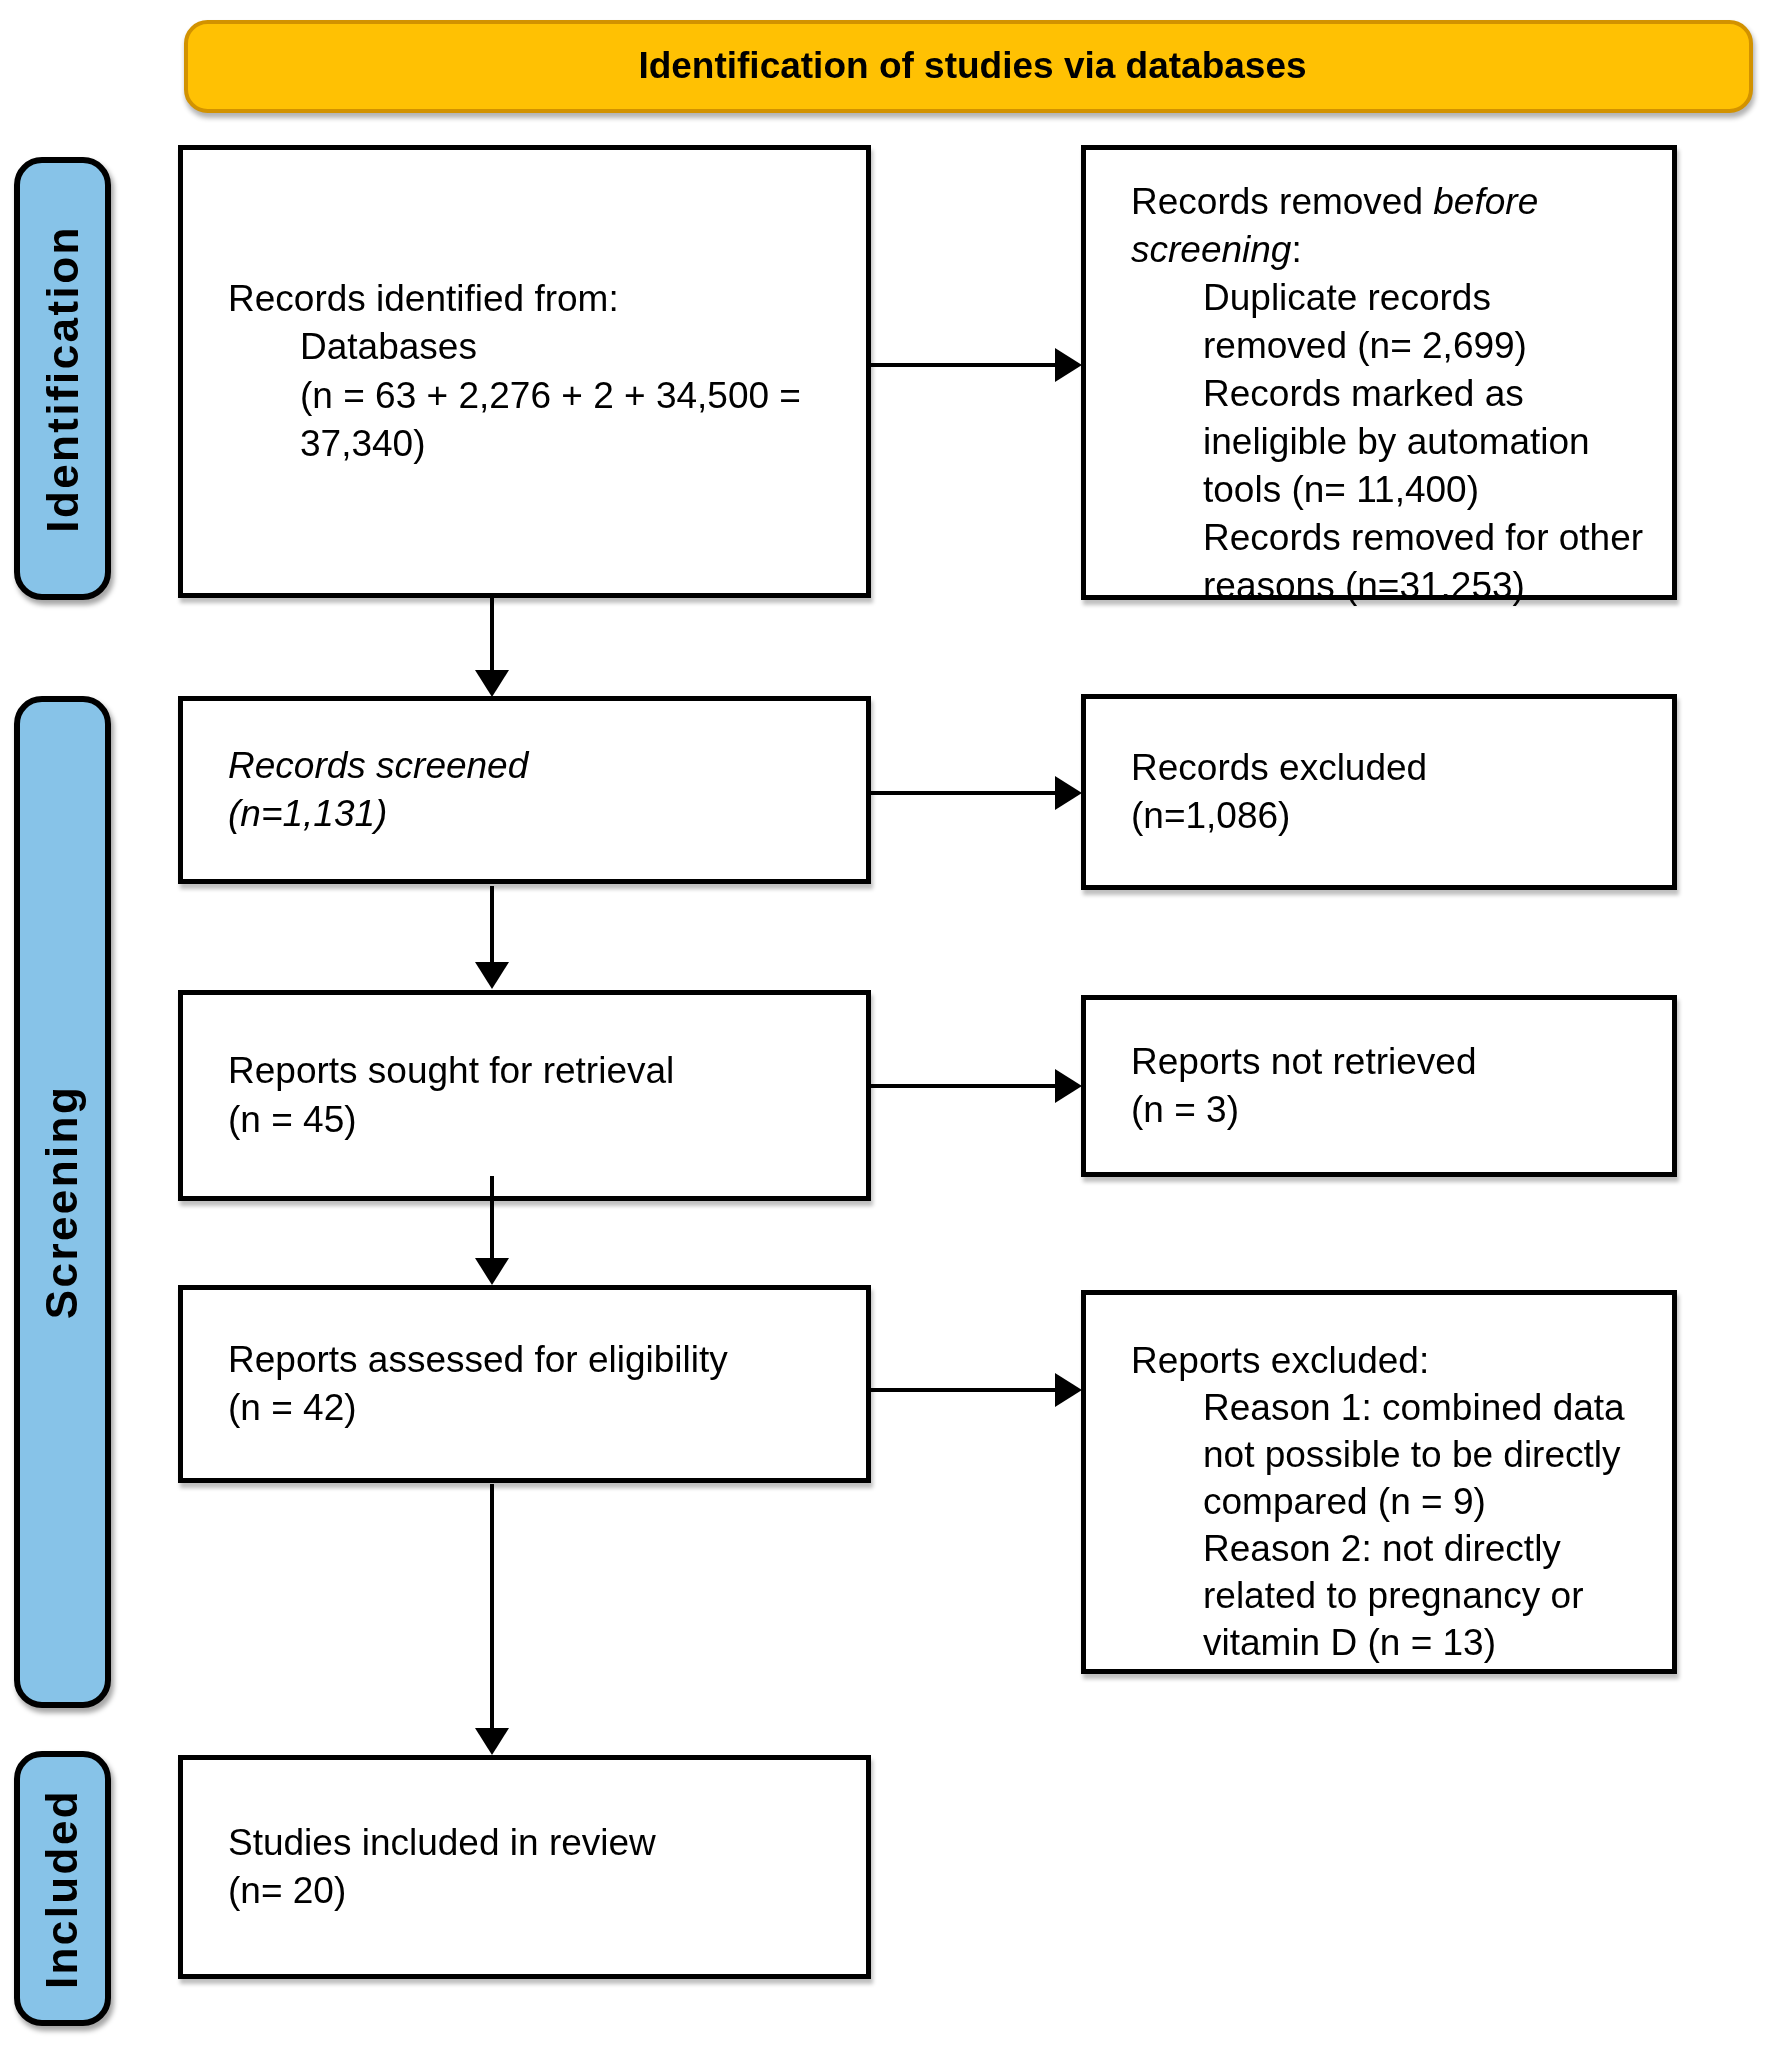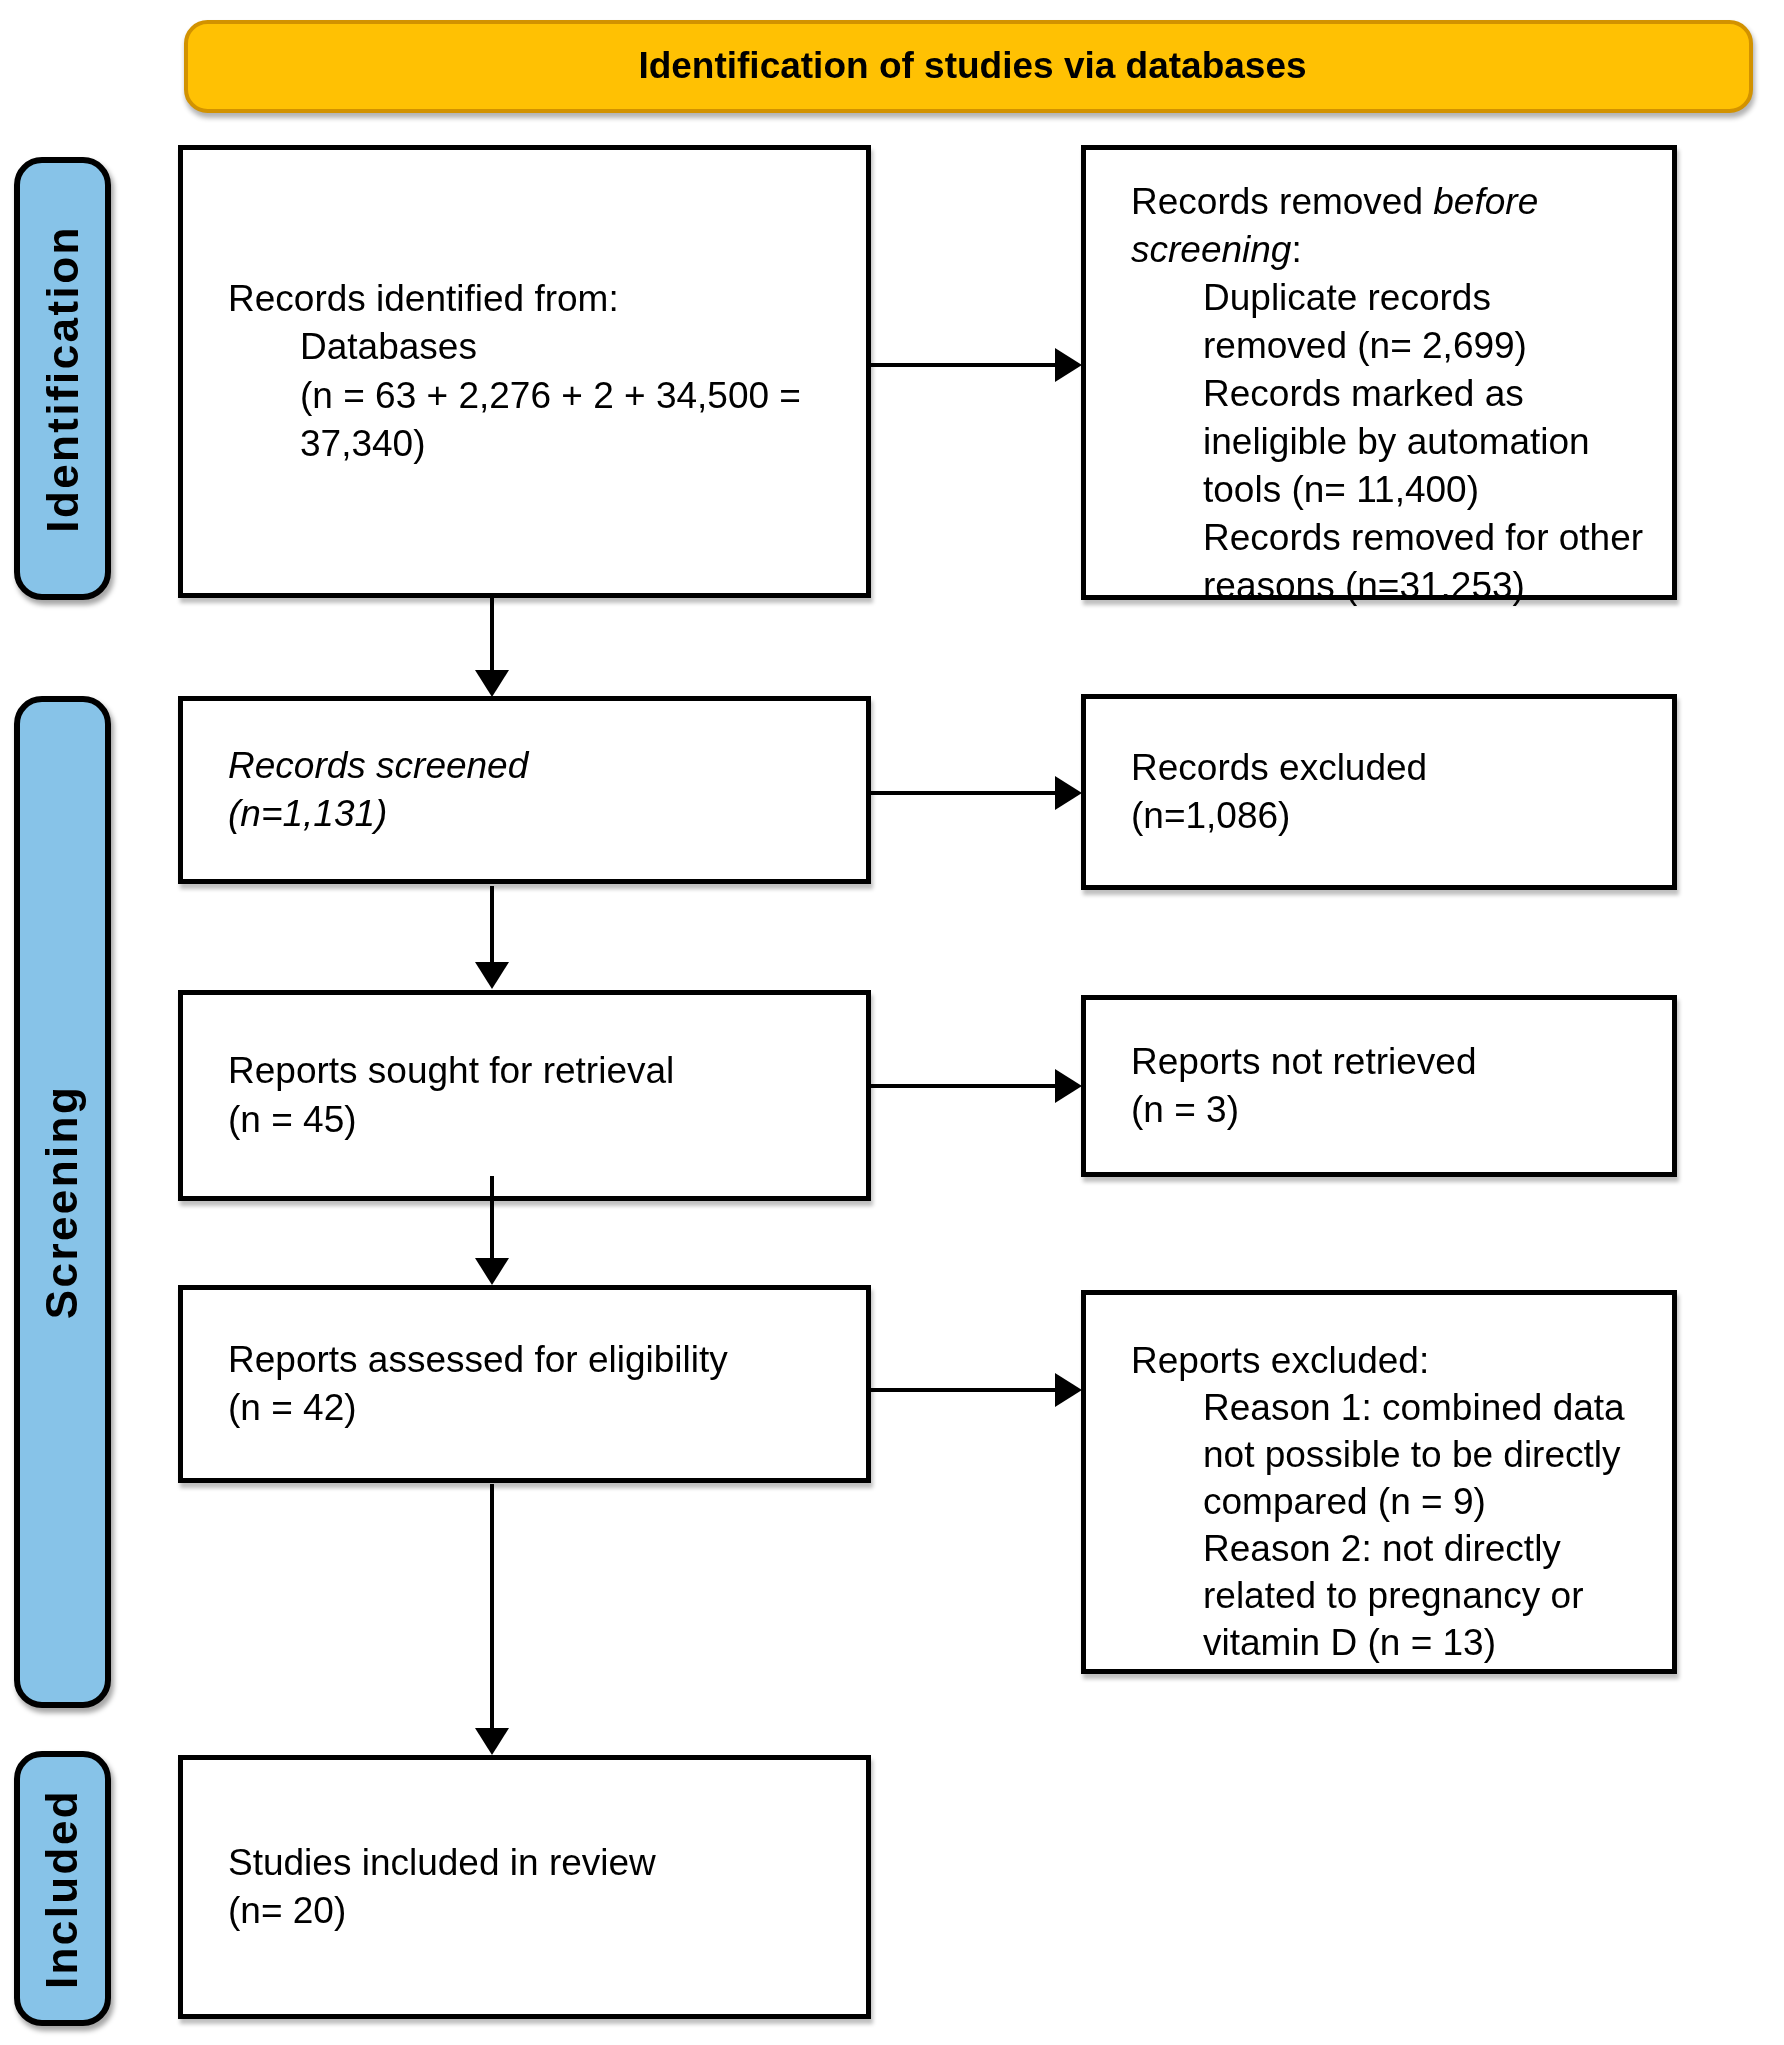--- a/index.html
+++ b/index.html
@@ -65,21 +65,21 @@
   .vcenter { display: flex; flex-direction: column; justify-content: center; padding-left: 45px; padding-right: 23.5px; }
 
   .box-l1 { top: 145px;  height: 453px; }
   .box-r1 { top: 145px;  height: 455px; padding: 27.5px 28px 0 45px; }
   .box-l2 { top: 696px;  height: 188px; font-style: italic; }
   .box-r2 { top: 694px;  height: 196px; }
   .box-l3 { top: 990px; height: 211px; }
   .box-r3 { top: 995px; height: 182px; }
   .box-l4 { top: 1285px; height: 198px; }
   .box-r4 { top: 1290px; height: 384px; padding: 43px 28px 0 45px; line-height: 1.27; }
-  .box-l5 { top: 1755px; height: 264px; }
+  .box-l5 { top: 1755px; height: 224px; }
 
   .indent { margin-left: 72px; }
 
   
   .varrow {
     position: absolute;
     width: 3.9px;
     background: #000;
   }
   .varrow::after {

